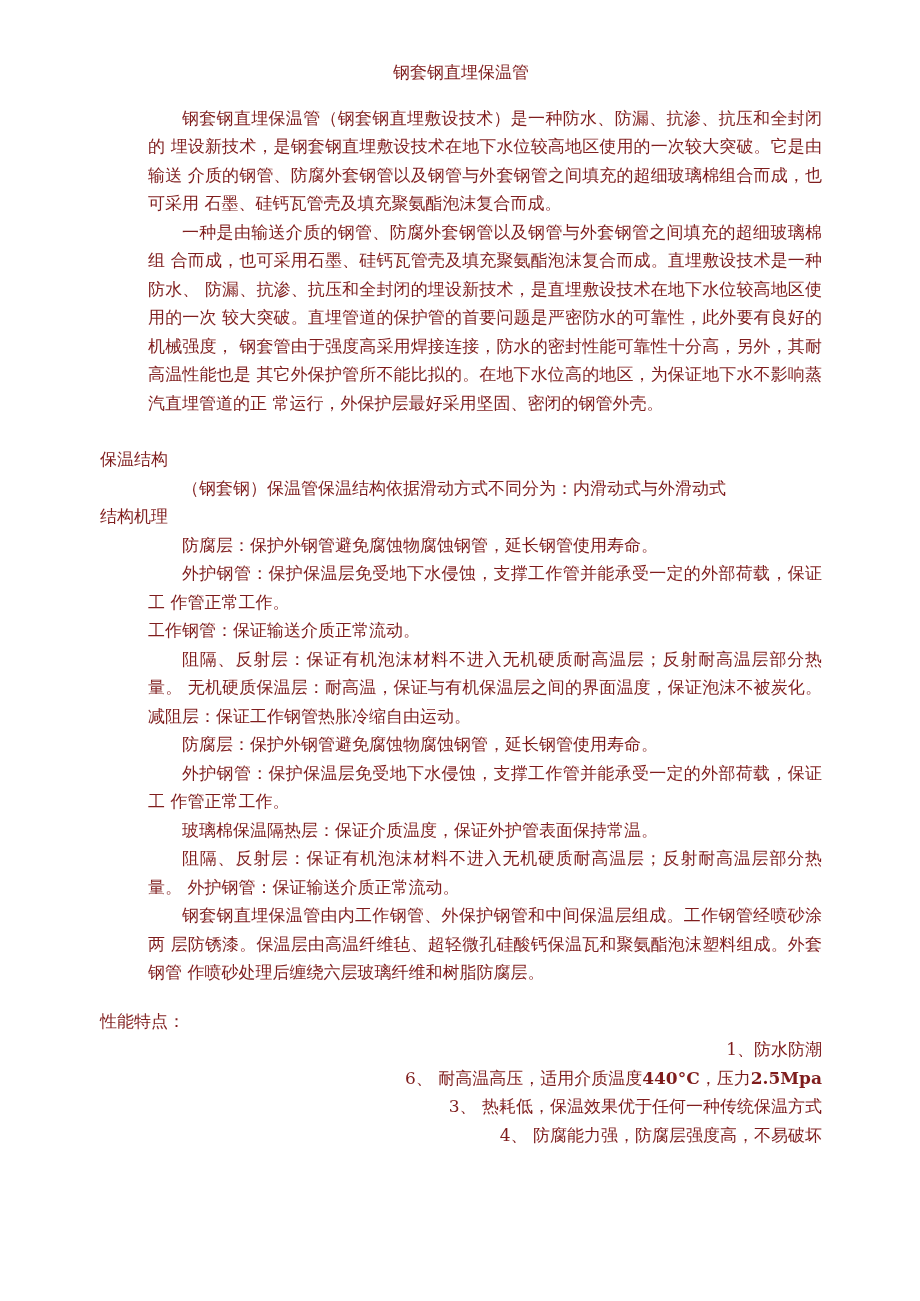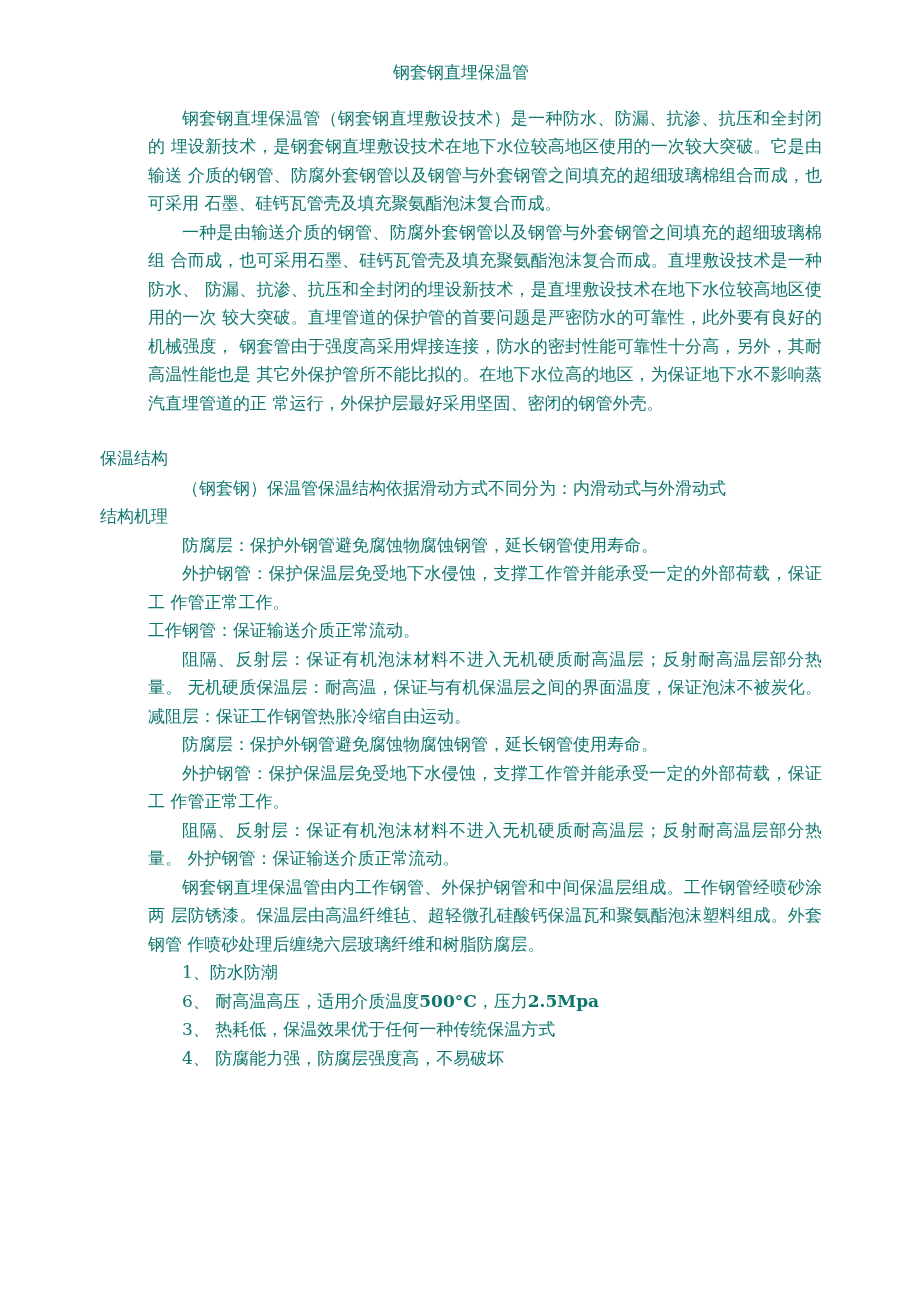--- a/index.html
+++ b/index.html
@@ -2,45 +2,45 @@
 <html><head>
 <meta charset="utf-8">
 <style>
   * { margin: 0; padding: 0; box-sizing: border-box; }
   html, body { background: #ffffff; }
   .page {
     width: 920px;
     height: 1301px;
     margin: 0 auto;
     background: #ffffff;
-    color: #0f766e;
+    color: #7f1d1d;
     font-family: "DejaVu Serif", "Liberation Serif", serif;
     font-size: 17px;
     line-height: 28.5px;
     padding: 58px 98px 32px 100px;
     overflow: hidden;
   }
   .title {
     font-size: 17px;
     font-weight: normal;
     text-align: center;
     margin-bottom: 17px;
   }
   .para { text-align: justify; margin-left: 48px; }
   .indent { text-indent: 2em; }
   .heading {
     font-size: 17px;
     font-weight: normal;
     text-align: left;
   }
-  .gap-top { margin-top: 28px; font-family: Liberation Serif, serif; }
+  .gap-top { margin-top: 28px; }
   .gap-top-sm { margin-top: 20px; }
   .feature {
     padding-left: 2em;
-    text-align: left;
+    text-align: right;
     white-space: pre-wrap;
   }
   b.num { font-weight: bold; }
 </style>
 </head>
 <body>
 
 <div class="page">
 
   <h1 class="title">钢套钢直埋保温管</h1>
@@ -51,22 +51,24 @@
   <h2 class="heading gap-top">保温结构</h2>
   <p class="para indent">（钢套钢）保温管保温结构依据滑动方式不同分为：内滑动式与外滑动式</p>
 
   <h2 class="heading">结构机理</h2>
   <p class="para indent">防腐层：保护外钢管避免腐蚀物腐蚀钢管，延长钢管使用寿命。</p>
   <p class="para indent">外护钢管：保护保温层免受地下水侵蚀，支撑工作管并能承受一定的外部荷载，保证工 作管正常工作。</p>
   <p class="para">工作钢管：保证输送介质正常流动。</p>
   <p class="para indent">阻隔、反射层：保证有机泡沫材料不进入无机硬质耐高温层；反射耐高温层部分热量。 无机硬质保温层：耐高温，保证与有机保温层之间的界面温度，保证泡沫不被炭化。 减阻层：保证工作钢管热胀冷缩自由运动。</p>
   <p class="para indent">防腐层：保护外钢管避免腐蚀物腐蚀钢管，延长钢管使用寿命。</p>
   <p class="para indent">外护钢管：保护保温层免受地下水侵蚀，支撑工作管并能承受一定的外部荷载，保证工 作管正常工作。</p>
+  <p class="para indent">玻璃棉保温隔热层：保证介质温度，保证外护管表面保持常温。</p>
   <p class="para indent">阻隔、反射层：保证有机泡沫材料不进入无机硬质耐高温层；反射耐高温层部分热量。 外护钢管：保证输送介质正常流动。</p>
   <p class="para indent">钢套钢直埋保温管由内工作钢管、外保护钢管和中间保温层组成。工作钢管经喷砂涂两 层防锈漆。保温层由高温纤维毡、超轻微孔硅酸钙保温瓦和聚氨酯泡沫塑料组成。外套钢管 作喷砂处理后缠绕六层玻璃纤维和树脂防腐层。</p>
 
+  <h2 class="heading gap-top-sm">性能特点：</h2>
 
   <p class="para feature">1、防水防潮</p>
-  <p class="para feature"><span>6、 耐高温高压，适用介质温度</span><b class="num">500°C</b><span>，压力</span><b class="num">2.5Mpa</b></p>
+  <p class="para feature"><span>6、 耐高温高压，适用介质温度</span><b class="num">440°C</b><span>，压力</span><b class="num">2.5Mpa</b></p>
   <p class="para feature">3、 热耗低，保温效果优于任何一种传统保温方式</p>
   <p class="para feature">4、 防腐能力强，防腐层强度高，不易破坏</p>
 
 </div>
 
 </body></html>

